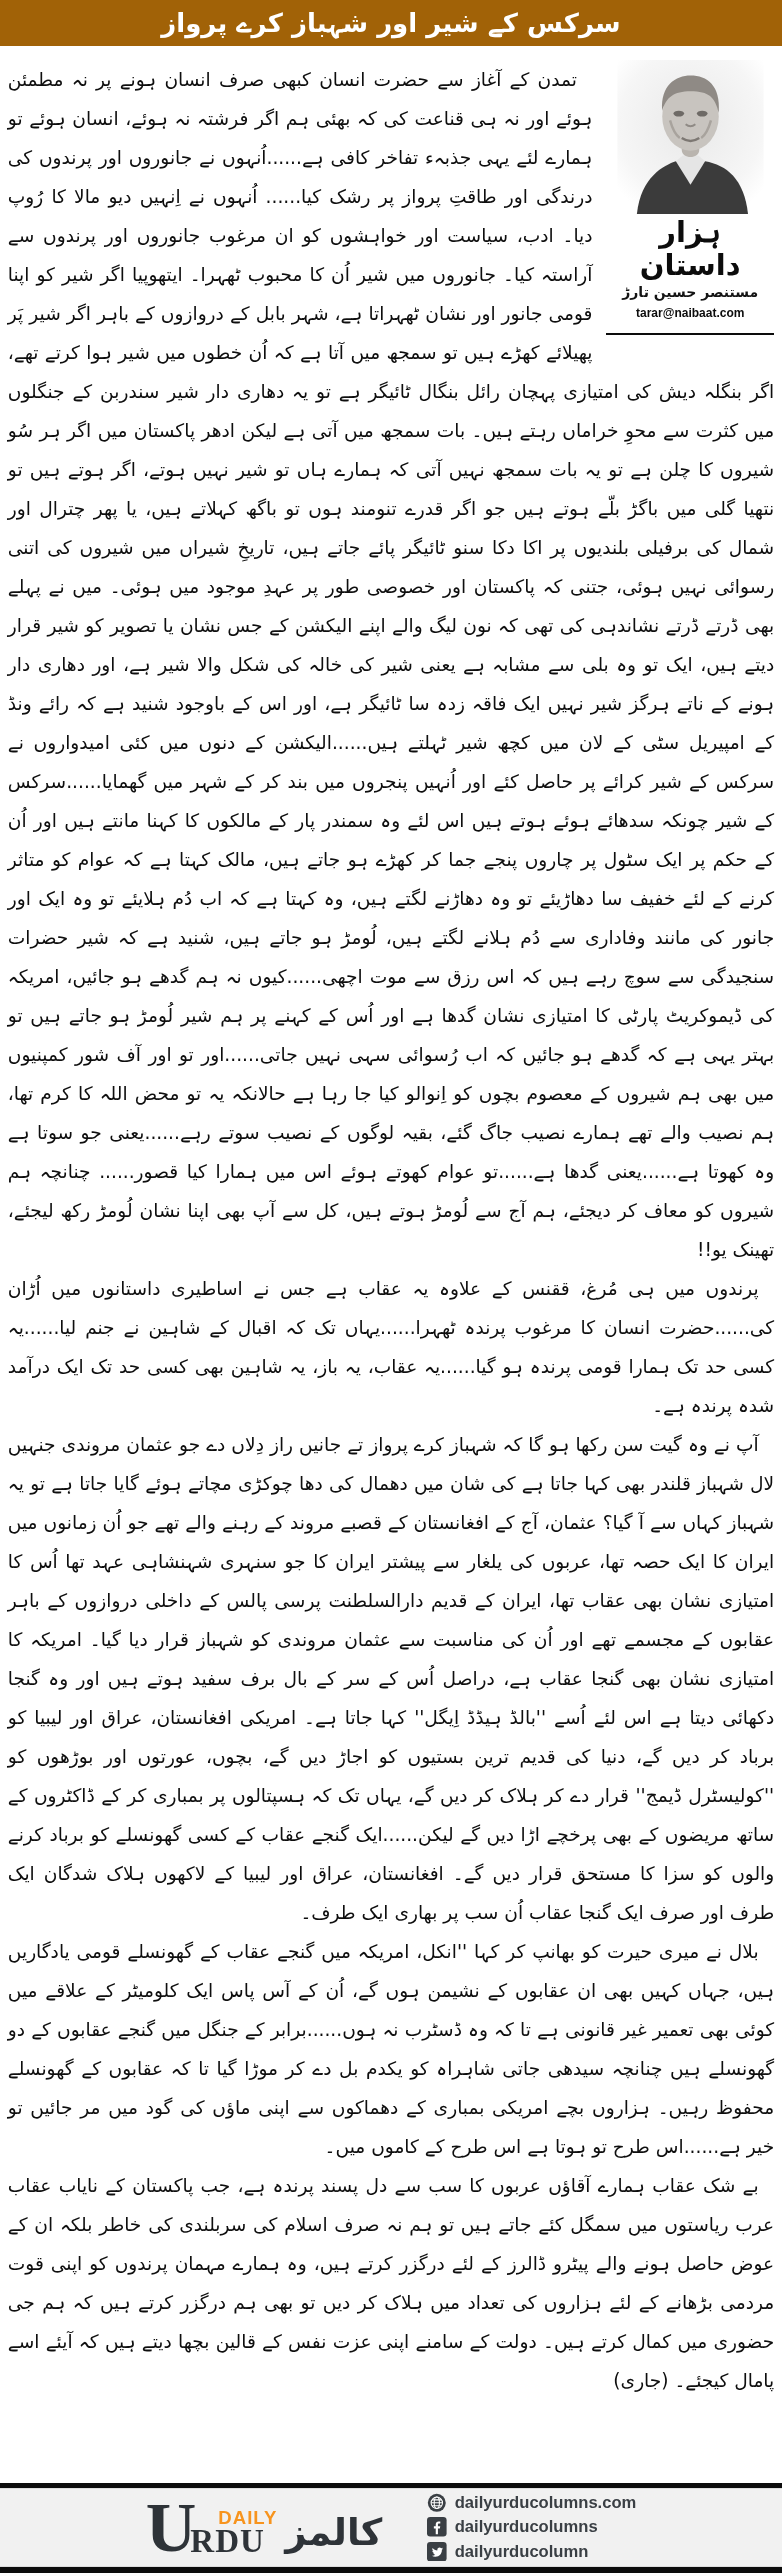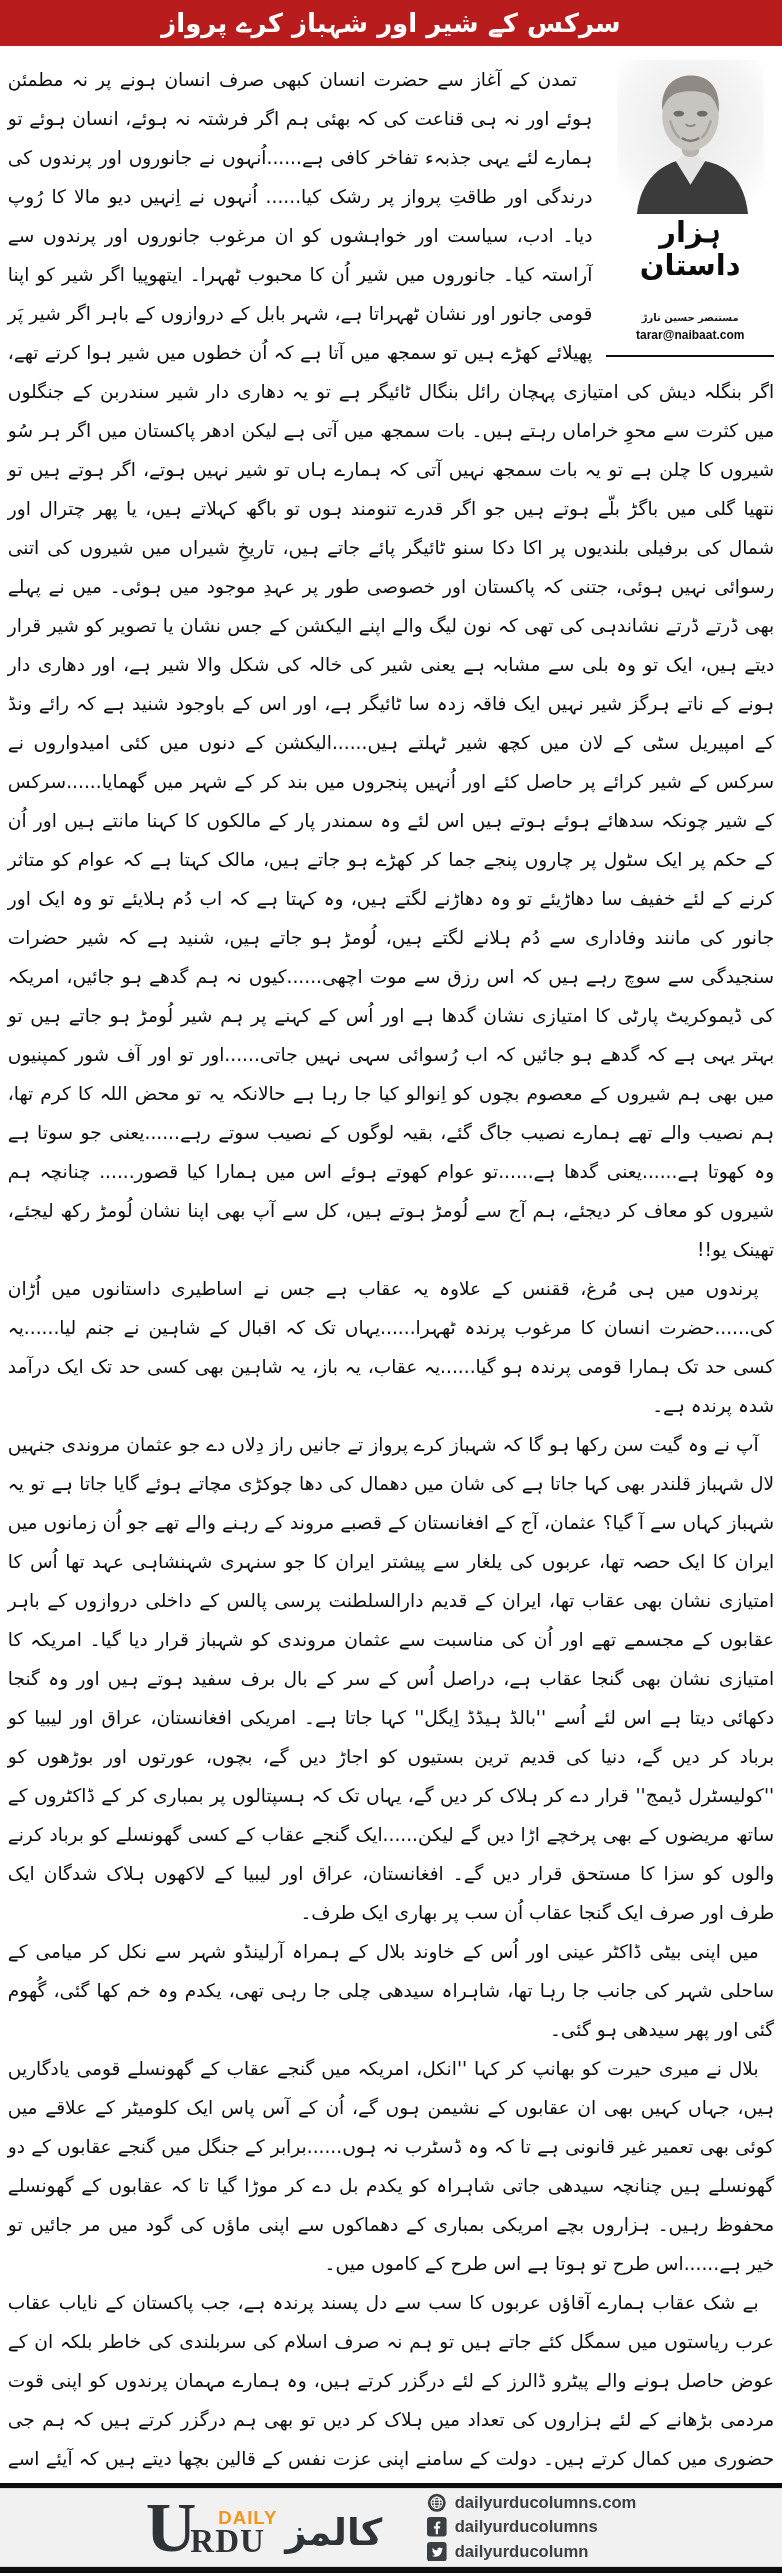--- a/index.html
+++ b/index.html
@@ -3,21 +3,21 @@
 <meta charset="utf-8">
 <style>
   html,body{margin:0;padding:0;background:#ffffff;}
   .page{
     width:782px;height:2576px;margin:0 auto;background:#ffffff;
     position:relative;overflow:hidden;
     font-family:"DejaVu Sans",sans-serif;color:#111;
   }
   
   .title-banner{
-    height:46px;background:#b91c1c;display:flex;align-items:center;justify-content:center;
+    height:46px;background:#a16207;display:flex;align-items:center;justify-content:center;
   }
   .title-banner h1{
     margin:0;color:#ffffff;font-size:26px;font-weight:700;direction:rtl;
     font-family:"DejaVu Sans",sans-serif;letter-spacing:0;line-height:1;
   }
   
   .article{
     direction:rtl;text-align:justify;
     padding:13.7px 7.8px 0 7.8px;height:2423px;overflow:hidden;
     font-size:18.6px;line-height:39px;color:#0e0e0e;
@@ -26,21 +26,21 @@
   
   .author-box{
     float:right;width:168px;margin:0 0 9.8px 13.7px;text-align:center;
     border-bottom:2px solid #0c0c0c;padding-bottom:11px;direction:rtl;
   }
   .author-photo{display:block;margin:0 auto 2px auto;width:147px;height:154px;}
   .column-title{
     display:block;font-size:29px;font-weight:700;color:#0c0c0c;line-height:1.15;
     font-family:"DejaVu Sans",sans-serif;
   }
-  .author-name{display:block;font-size:10px;font-weight:700;color:#141414;line-height:1.5;margin-top:28px;}
+  .author-name{display:block;font-size:14px;font-weight:700;color:#141414;line-height:1.5;}
   .author-email{
     display:block;direction:ltr;font-family:"Liberation Sans",sans-serif;
     font-size:12px;font-weight:700;color:#0c0c0c;text-decoration:none;line-height:1.4;margin-top:2px;
   }
   
   .rule{height:4.9px;background:#0c0c0c;}
   .site-footer{
     height:77px;background:#f1f1f1;border-top:1px solid #dcdcdc;border-bottom:1px solid #dcdcdc;
     display:flex;align-items:center;justify-content:center;gap:45px;
   }
@@ -108,21 +108,20 @@
         <path d="M66 80 q9 6 18 0" stroke="#7d7873" stroke-width="2.5" fill="none"></path>
       </svg>
       <span class="column-title">ہزار داستان</span>
       <span class="author-name">مستنصر حسین تارڑ</span>
       <a class="author-email" href="#">tarar@naibaat.com</a>
     </div>
 
     <p>تمدن کے آغاز سے حضرت انسان کبھی صرف انسان ہونے پر نہ مطمئن ہوئے اور نہ ہی قناعت کی کہ بھئی ہم اگر فرشتہ نہ ہوئے، انسان ہوئے تو ہمارے لئے یہی جذبہء تفاخر کافی ہے......اُنہوں نے جانوروں اور پرندوں کی درندگی اور طاقتِ پرواز پر رشک کیا...... اُنہوں نے اِنہیں دیو مالا کا رُوپ دیا۔ ادب، سیاست اور خواہشوں کو ان مرغوب جانوروں اور پرندوں سے آراستہ کیا۔ جانوروں میں شیر اُن کا محبوب ٹھہرا۔ ایتھوپیا اگر شیر کو اپنا قومی جانور اور نشان ٹھہراتا ہے، شہر بابل کے دروازوں کے باہر اگر شیر پَر پھیلائے کھڑے ہیں تو سمجھ میں آتا ہے کہ اُن خطوں میں شیر ہوا کرتے تھے، اگر بنگلہ دیش کی امتیازی پہچان رائل بنگال ٹائیگر ہے تو یہ دھاری دار شیر سندربن کے جنگلوں میں کثرت سے محوِ خراماں رہتے ہیں۔ بات سمجھ میں آتی ہے لیکن ادھر پاکستان میں اگر ہر سُو شیروں کا چلن ہے تو یہ بات سمجھ نہیں آتی کہ ہمارے ہاں تو شیر نہیں ہوتے، اگر ہوتے ہیں تو نتھیا گلی میں باگڑ بلّے ہوتے ہیں جو اگر قدرے تنومند ہوں تو باگھ کہلاتے ہیں، یا پھر چترال اور شمال کی برفیلی بلندیوں پر اکا دکا سنو ٹائیگر پائے جاتے ہیں، تاریخِ شیراں میں شیروں کی اتنی رسوائی نہیں ہوئی، جتنی کہ پاکستان اور خصوصی طور پر عہدِ موجود میں ہوئی۔ میں نے پہلے بھی ڈرتے ڈرتے نشاندہی کی تھی کہ نون لیگ والے اپنے الیکشن کے جس نشان یا تصویر کو شیر قرار دیتے ہیں، ایک تو وہ بلی سے مشابہ ہے یعنی شیر کی خالہ کی شکل والا شیر ہے، اور دھاری دار ہونے کے ناتے ہرگز شیر نہیں ایک فاقہ زدہ سا ٹائیگر ہے، اور اس کے باوجود شنید ہے کہ رائے ونڈ کے امپیریل سٹی کے لان میں کچھ شیر ٹہلتے ہیں......الیکشن کے دنوں میں کئی امیدواروں نے سرکس کے شیر کرائے پر حاصل کئے اور اُنہیں پنجروں میں بند کر کے شہر میں گھمایا......سرکس کے شیر چونکہ سدھائے ہوئے ہوتے ہیں اس لئے وہ سمندر پار کے مالکوں کا کہنا مانتے ہیں اور اُن کے حکم پر ایک سٹول پر چاروں پنجے جما کر کھڑے ہو جاتے ہیں، مالک کہتا ہے کہ عوام کو متاثر کرنے کے لئے خفیف سا دھاڑیئے تو وہ دھاڑنے لگتے ہیں، وہ کہتا ہے کہ اب دُم ہلایئے تو وہ ایک اور جانور کی مانند وفاداری سے دُم ہلانے لگتے ہیں، لُومڑ ہو جاتے ہیں، شنید ہے کہ شیر حضرات سنجیدگی سے سوچ رہے ہیں کہ اس رزق سے موت اچھی......کیوں نہ ہم گدھے ہو جائیں، امریکہ کی ڈیموکریٹ پارٹی کا امتیازی نشان گدھا ہے اور اُس کے کہنے پر ہم شیر لُومڑ ہو جاتے ہیں تو بہتر یہی ہے کہ گدھے ہو جائیں کہ اب رُسوائی سہی نہیں جاتی......اور تو اور آف شور کمپنیوں میں بھی ہم شیروں کے معصوم بچوں کو اِنوالو کیا جا رہا ہے حالانکہ یہ تو محض اللہ کا کرم تھا، ہم نصیب والے تھے ہمارے نصیب جاگ گئے، بقیہ لوگوں کے نصیب سوتے رہے......یعنی جو سوتا ہے وہ کھوتا ہے......یعنی گدھا ہے......تو عوام کھوتے ہوئے اس میں ہمارا کیا قصور...... چنانچہ ہم شیروں کو معاف کر دیجئے، ہم آج سے لُومڑ ہوتے ہیں، کل سے آپ بھی اپنا نشان لُومڑ رکھ لیجئے، تھینک یو!!</p>
     <p>پرندوں میں ہی مُرغ، ققنس کے علاوہ یہ عقاب ہے جس نے اساطیری داستانوں میں اُڑان کی......حضرت انسان کا مرغوب پرندہ ٹھہرا......یہاں تک کہ اقبال کے شاہین نے جنم لیا......یہ کسی حد تک ہمارا قومی پرندہ ہو گیا......یہ عقاب، یہ باز، یہ شاہین بھی کسی حد تک ایک درآمد شدہ پرندہ ہے۔</p>
     <p>آپ نے وہ گیت سن رکھا ہو گا کہ شہباز کرے پرواز تے جانیں راز دِلاں دے جو عثمان مروندی جنہیں لال شہباز قلندر بھی کہا جاتا ہے کی شان میں دھمال کی دھا چوکڑی مچاتے ہوئے گایا جاتا ہے تو یہ شہباز کہاں سے آ گیا؟ عثمان، آج کے افغانستان کے قصبے مروند کے رہنے والے تھے جو اُن زمانوں میں ایران کا ایک حصہ تھا، عربوں کی یلغار سے پیشتر ایران کا جو سنہری شہنشاہی عہد تھا اُس کا امتیازی نشان بھی عقاب تھا، ایران کے قدیم دارالسلطنت پرسی پالس کے داخلی دروازوں کے باہر عقابوں کے مجسمے تھے اور اُن کی مناسبت سے عثمان مروندی کو شہباز قرار دیا گیا۔ امریکہ کا امتیازی نشان بھی گنجا عقاب ہے، دراصل اُس کے سر کے بال برف سفید ہوتے ہیں اور وہ گنجا دکھائی دیتا ہے اس لئے اُسے ''بالڈ ہیڈڈ اِیگل'' کہا جاتا ہے۔ امریکی افغانستان، عراق اور لیبیا کو برباد کر دیں گے، دنیا کی قدیم ترین بستیوں کو اجاڑ دیں گے، بچوں، عورتوں اور بوڑھوں کو ''کولیسٹرل ڈیمج'' قرار دے کر ہلاک کر دیں گے، یہاں تک کہ ہسپتالوں پر بمباری کر کے ڈاکٹروں کے ساتھ مریضوں کے بھی پرخچے اڑا دیں گے لیکن......ایک گنجے عقاب کے کسی گھونسلے کو برباد کرنے والوں کو سزا کا مستحق قرار دیں گے۔ افغانستان، عراق اور لیبیا کے لاکھوں ہلاک شدگان ایک طرف اور صرف ایک گنجا عقاب اُن سب پر بھاری ایک طرف۔</p>
-    <p>میں اپنی بیٹی ڈاکٹر عینی اور اُس کے خاوند بلال کے ہمراہ آرلینڈو شہر سے نکل کر میامی کے ساحلی شہر کی جانب جا رہا تھا، شاہراہ سیدھی چلی جا رہی تھی، یکدم وہ خم کھا گئی، گُھوم گئی اور پھر سیدھی ہو گئی۔</p>
     <p>بلال نے میری حیرت کو بھانپ کر کہا ''انکل، امریکہ میں گنجے عقاب کے گھونسلے قومی یادگاریں ہیں، جہاں کہیں بھی ان عقابوں کے نشیمن ہوں گے، اُن کے آس پاس ایک کلومیٹر کے علاقے میں کوئی بھی تعمیر غیر قانونی ہے تا کہ وہ ڈسٹرب نہ ہوں......برابر کے جنگل میں گنجے عقابوں کے دو گھونسلے ہیں چنانچہ سیدھی جاتی شاہراہ کو یکدم بل دے کر موڑا گیا تا کہ عقابوں کے گھونسلے محفوظ رہیں۔ ہزاروں بچے امریکی بمباری کے دھماکوں سے اپنی ماؤں کی گود میں مر جائیں تو خیر ہے......اس طرح تو ہوتا ہے اس طرح کے کاموں میں۔</p>
     <p>بے شک عقاب ہمارے آقاؤں عربوں کا سب سے دل پسند پرندہ ہے، جب پاکستان کے نایاب عقاب عرب ریاستوں میں سمگل کئے جاتے ہیں تو ہم نہ صرف اسلام کی سربلندی کی خاطر بلکہ ان کے عوض حاصل ہونے والے پیٹرو ڈالرز کے لئے درگزر کرتے ہیں، وہ ہمارے مہمان پرندوں کو اپنی قوت مردمی بڑھانے کے لئے ہزاروں کی تعداد میں ہلاک کر دیں تو بھی ہم درگزر کرتے ہیں کہ ہم جی حضوری میں کمال کرتے ہیں۔ دولت کے سامنے اپنی عزت نفس کے قالین بچھا دیتے ہیں کہ آیئے اسے پامال کیجئے۔ (جاری)</p>
   </div>
 
   <div class="rule"></div>
 
   <div class="site-footer">
 
     <div class="logo">
       <span class="logo-u">U</span>

